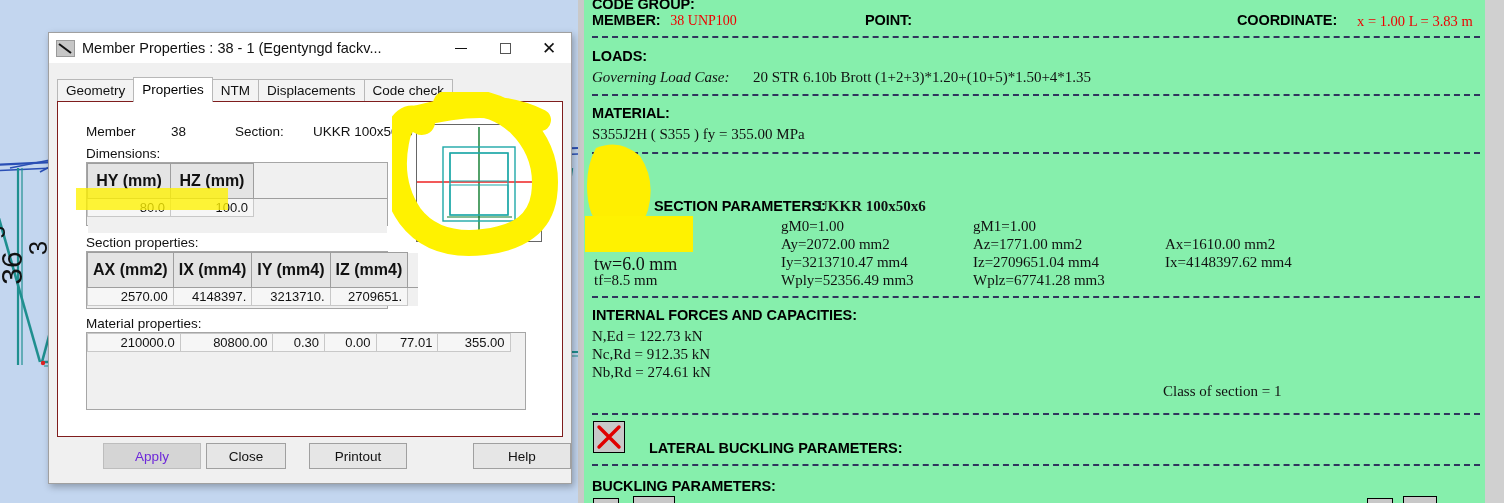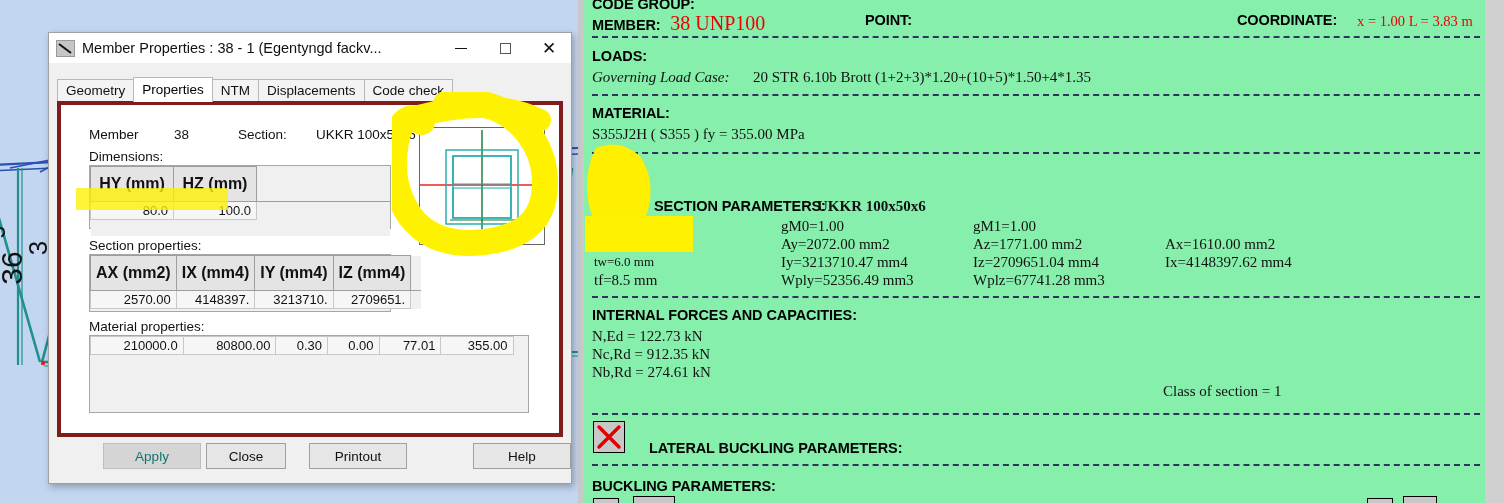--- a/index.html
+++ b/index.html
@@ -115,21 +115,21 @@
     font-size: 13.5px; color: #111;
     padding: 3px 8px 4px 8px; line-height: 15px;
     border: 1px solid #b8b8b8; border-bottom: none;
     background: #f3f3f3; margin-right: -1px; position: relative; top: 1px;
     white-space: nowrap;
   }
   .tab.active { background: #ffffff; color: #000; padding-top: 4px; padding-bottom: 5px; z-index: 2; }
 
   .panel {
     position: absolute; left: 8px; top: 38px; right: 8px; bottom: 46px;
-    background: #ffffff; border: 4px solid #7f1d1d;
+    background: #ffffff; border: 1px solid #7f1d1d;
   }
 
   .lbl {
     position: absolute; font-family: "Liberation Sans", sans-serif;
     font-size: 13.5px; color: #111; white-space: nowrap;
   }
 
   
   .grid { position: absolute; border: 1px solid #a6a6a6; background: #f0f0f0; box-sizing: border-box; }
   .grid table { border-collapse: collapse; }
@@ -153,21 +153,21 @@
   }
 
   
   .btnrow { position: absolute; left: 0; right: 0; bottom: 0; height: 46px; }
   .btn {
     position: absolute; top: 6px; height: 26px;
     background: #e6e6e6; border: 1px solid #a0a0a0; box-sizing: border-box;
     font-family: "Liberation Sans", sans-serif; font-size: 13.5px; color: #111;
     display: flex; align-items: center; justify-content: center;
   }
-  .btn.disabled { background: #d5d5d5; color: #0f766e; border-color: #bdbdbd; }
+  .btn.disabled { background: #d5d5d5; color: #6d28d9; border-color: #bdbdbd; }
 </style>
 </head>
 <body>
 
 <div id="root">
 
   <div class="cad-bg">
     <svg class="cad-svg" width="578" height="503">
 
       <path d="M -10 165 L 200 155 L 560 150" stroke="#2a4fb5" stroke-width="2.2" fill="none"></path>
@@ -202,21 +202,21 @@
   <div class="report-panel">
     <div class="report-gutter"></div>
     <div class="report-scroll-right"></div>
 
     <div class="report-body">
 
       <div class="r-row r-head" style="left:7px; top:-4px;">CODE GROUP:</div>
 
       <div class="r-row" style="left:7px; top:12px;">
         <span class="r-head">MEMBER:</span>
-        <span class="r-red" style="font-family:'Liberation Serif',serif; font-size:20px; margin-left:6px;text-align:center;">38  UNP100</span>
+        <span class="r-red" style="font-family:'Liberation Serif',serif; font-size:14px; margin-left:6px;text-align:center;">38  UNP100</span>
       </div>
       <div class="r-row r-head" style="left:280px; top:12px;">POINT:</div>
       <div class="r-row r-head" style="left:652px; top:12px;">COORDINATE:</div>
       <div class="r-row r-red" style="left:772px; top:13px; font-family:'Liberation Serif',serif; font-size:14.5px;">x = 1.00 L = 3.83 m</div>
 
       <div class="dashline" style="left:7px; top:36px; width:888px;"></div>
 
       <div class="r-row r-head" style="left:7px; top:48px;">LOADS:</div>
       <div class="r-row r-ital" style="left:7px; top:69px; font-family:'Liberation Serif',serif; font-size:15px;">Governing Load Case:</div>
       <div class="r-row" style="left:168px; top:69px; font-family:'Liberation Serif',serif; font-size:15px;">20 STR 6.10b Brott  (1+2+3)*1.20+(10+5)*1.50+4*1.35</div>
@@ -241,21 +241,21 @@
           <text x="24" y="7" font-family="Liberation Sans, sans-serif" font-size="6" fill="#111">z</text>
           <text x="31" y="20" font-family="Liberation Sans, sans-serif" font-size="6" fill="#111">y</text>
         </svg>
       </div>
 
       <div class="r-row r-head" style="left:69px; top:198px;">SECTION PARAMETERS:</div>
       <div class="r-row" style="left:232px; top:198px; font-family:'Liberation Serif',serif; font-size:15px; font-weight:bold;">UKKR 100x50x6</div>
 
       <div class="r-row" style="left:9px; top:218px; font-family:'Liberation Serif',serif; font-size:15px;">h=100.0 mm</div>
       <div class="r-row" style="left:9px; top:236px; font-family:'Liberation Serif',serif; font-size:15px;">b=50.0 mm</div>
-      <div class="r-row" style="left:9px; top:254px; font-family:'Liberation Serif',serif; font-size:13px;">tw=6.0 mm</div>
+      <div class="r-row" style="left:9px; top:254px; font-family:'Liberation Serif',serif; font-size:18px;">tw=6.0 mm</div>
       <div class="r-row" style="left:9px; top:272px; font-family:'Liberation Serif',serif; font-size:15px;">tf=8.5 mm</div>
 
       <div class="r-row" style="left:196px; top:218px; font-family:'Liberation Serif',serif; font-size:15px;">gM0=1.00</div>
       <div class="r-row" style="left:196px; top:236px; font-family:'Liberation Serif',serif; font-size:15px;">Ay=2072.00 mm2</div>
       <div class="r-row" style="left:196px; top:254px; font-family:'Liberation Serif',serif; font-size:15px;">Iy=3213710.47 mm4</div>
       <div class="r-row" style="left:196px; top:272px; font-family:'Liberation Serif',serif; font-size:15px;">Wply=52356.49 mm3</div>
 
       <div class="r-row" style="left:388px; top:218px; font-family:'Liberation Serif',serif; font-size:15px;">gM1=1.00</div>
       <div class="r-row" style="left:388px; top:236px; font-family:'Liberation Serif',serif; font-size:15px;">Az=1771.00 mm2</div>
       <div class="r-row" style="left:388px; top:254px; font-family:'Liberation Serif',serif; font-size:15px;">Iz=2709651.04 mm4</div>

